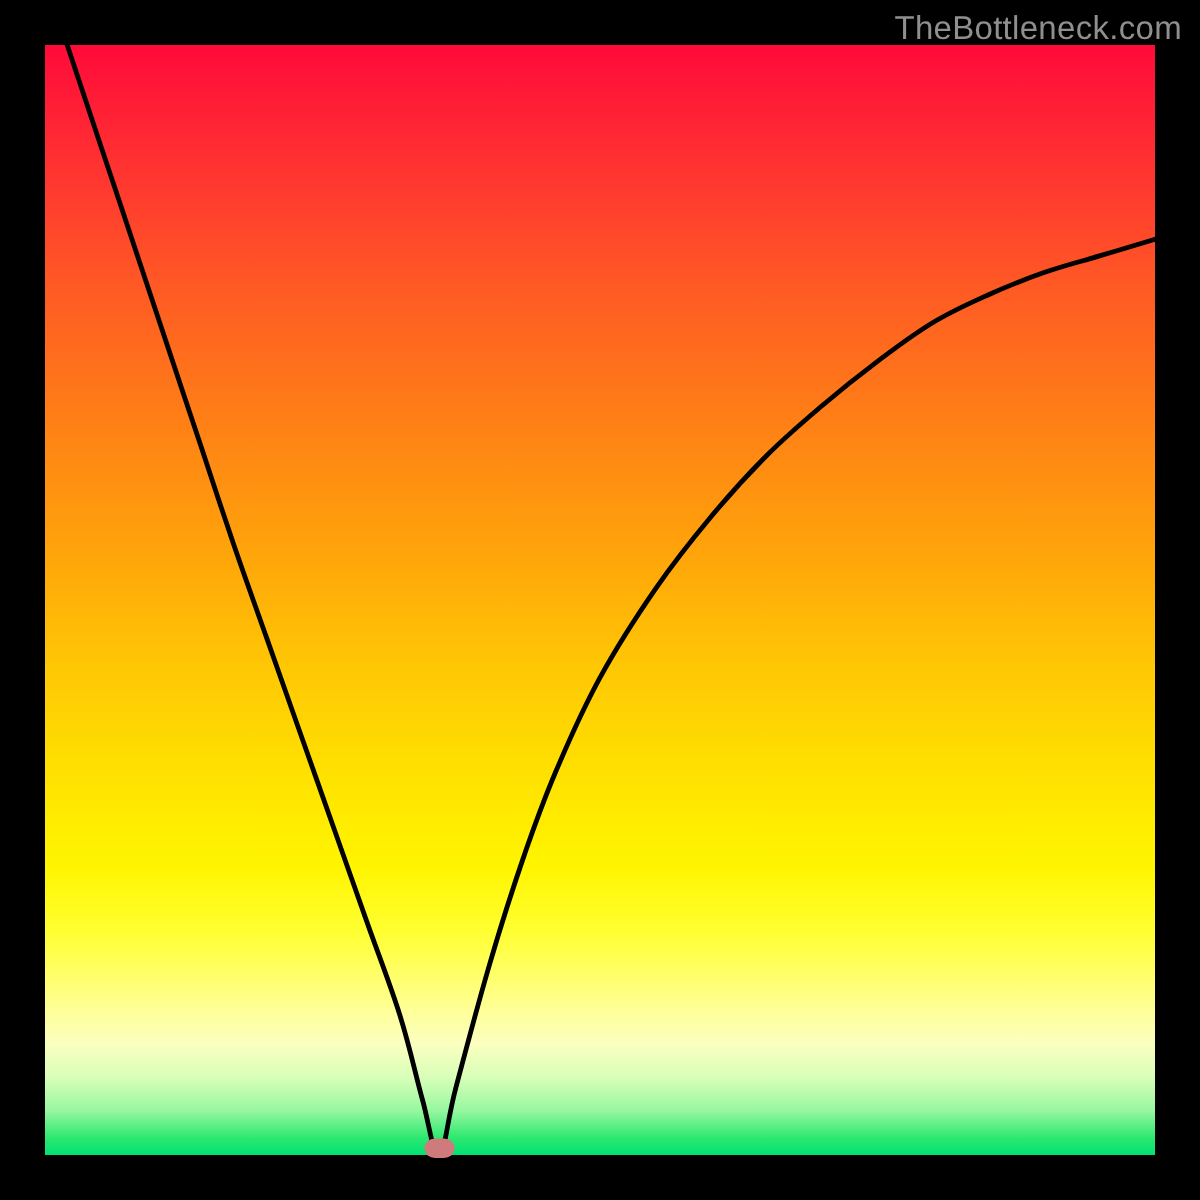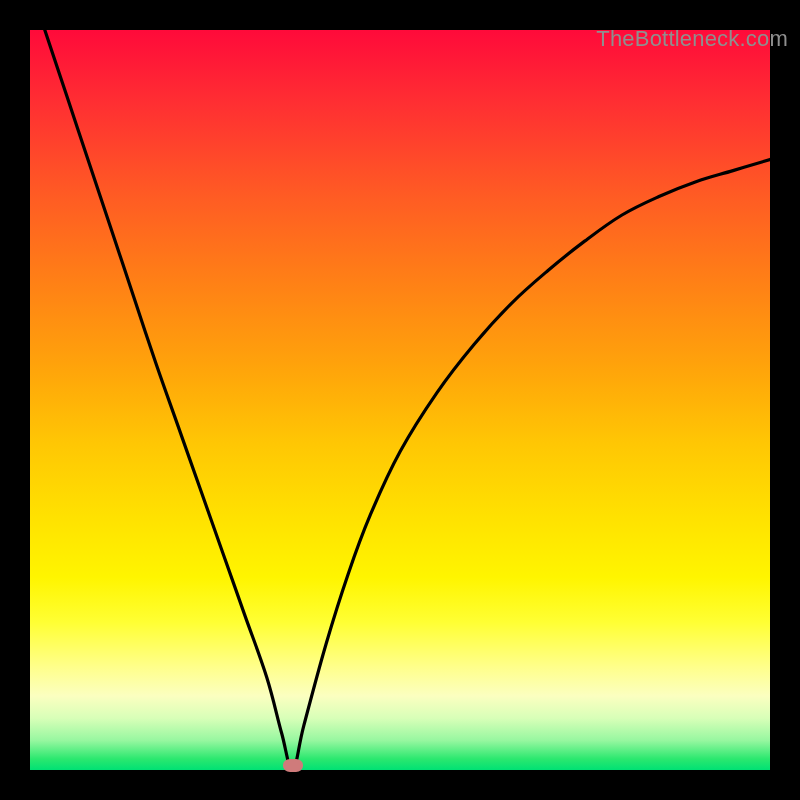--- a/index.html
+++ b/index.html
@@ -49,21 +49,20 @@
   }
   .watermark {
     position: absolute;
     top: 6px;
     right: 12px;
     font-family: Arial, Helvetica, sans-serif;
     font-size: 22px;
     font-weight: 500;
     color: #8f8f8f;
     letter-spacing: 0.2px;
-    margin-top: 20px;
   }
 </style>
 </head>
 <body>
 
 <div class="frame">
 
   <div class="plot-area">
 
     <svg class="curve-svg" viewBox="0 0 740 740" preserveAspectRatio="none">

